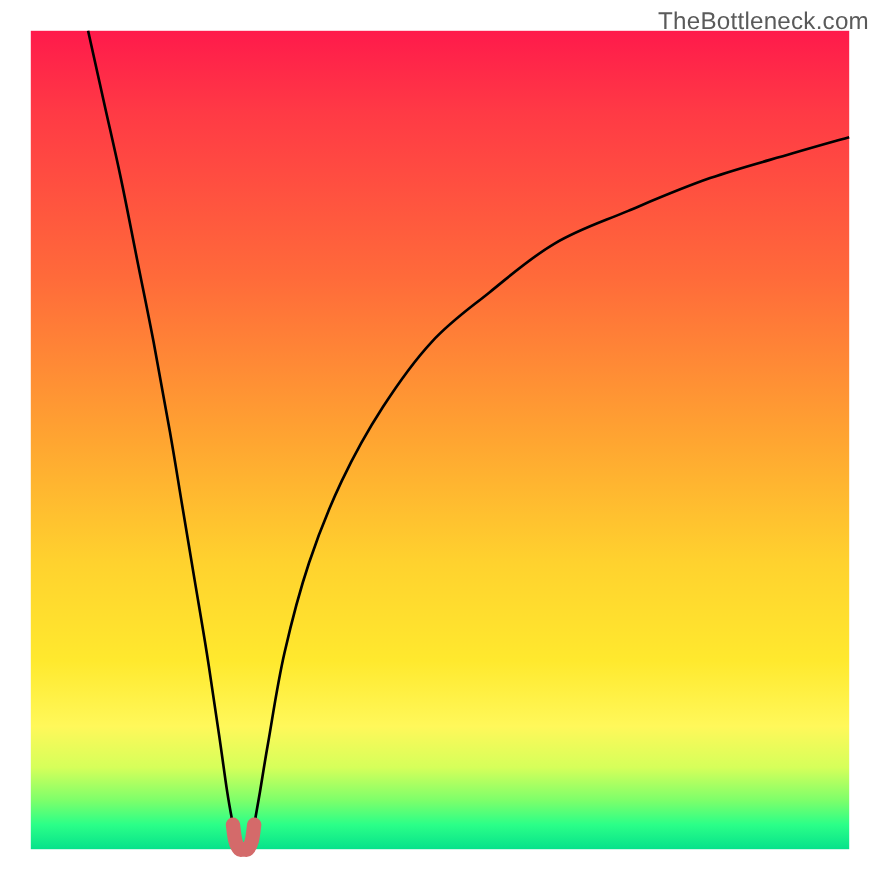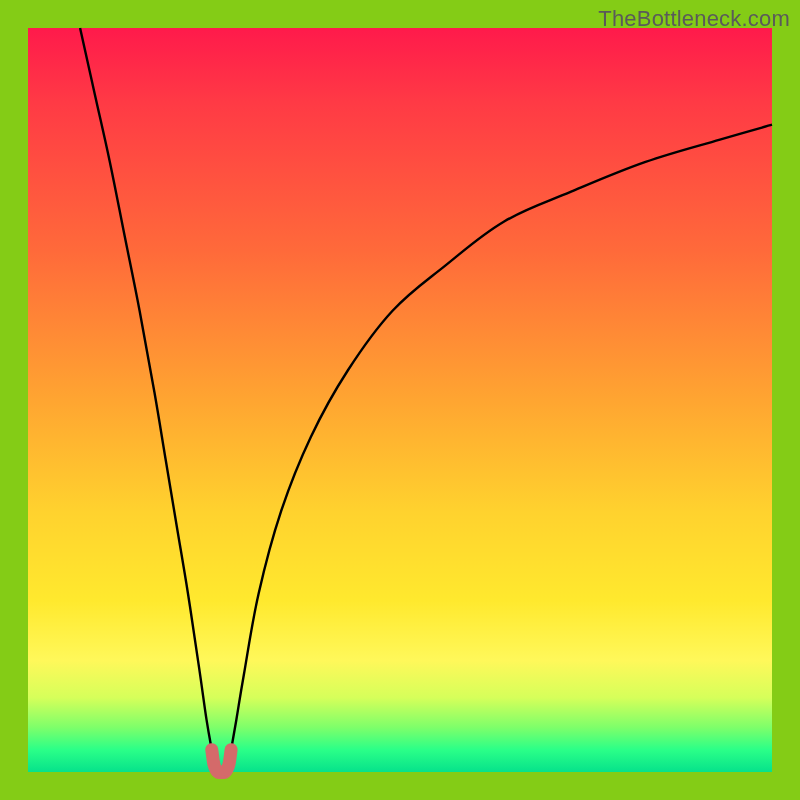--- a/index.html
+++ b/index.html
@@ -8,21 +8,21 @@
     width: 800px;
     height: 800px;
     background: #000;
     overflow: hidden;
     font-family: Arial, Helvetica, sans-serif;
   }
   .frame {
     position: relative;
     width: 800px;
     height: 800px;
-    background: #84cc16;
+    background: #ffffff;
   }
   .plot {
     position: absolute;
     left: 28px;
     top: 28px;
     width: 744px;
     height: 744px;
     
     background: linear-gradient(
       to bottom,

